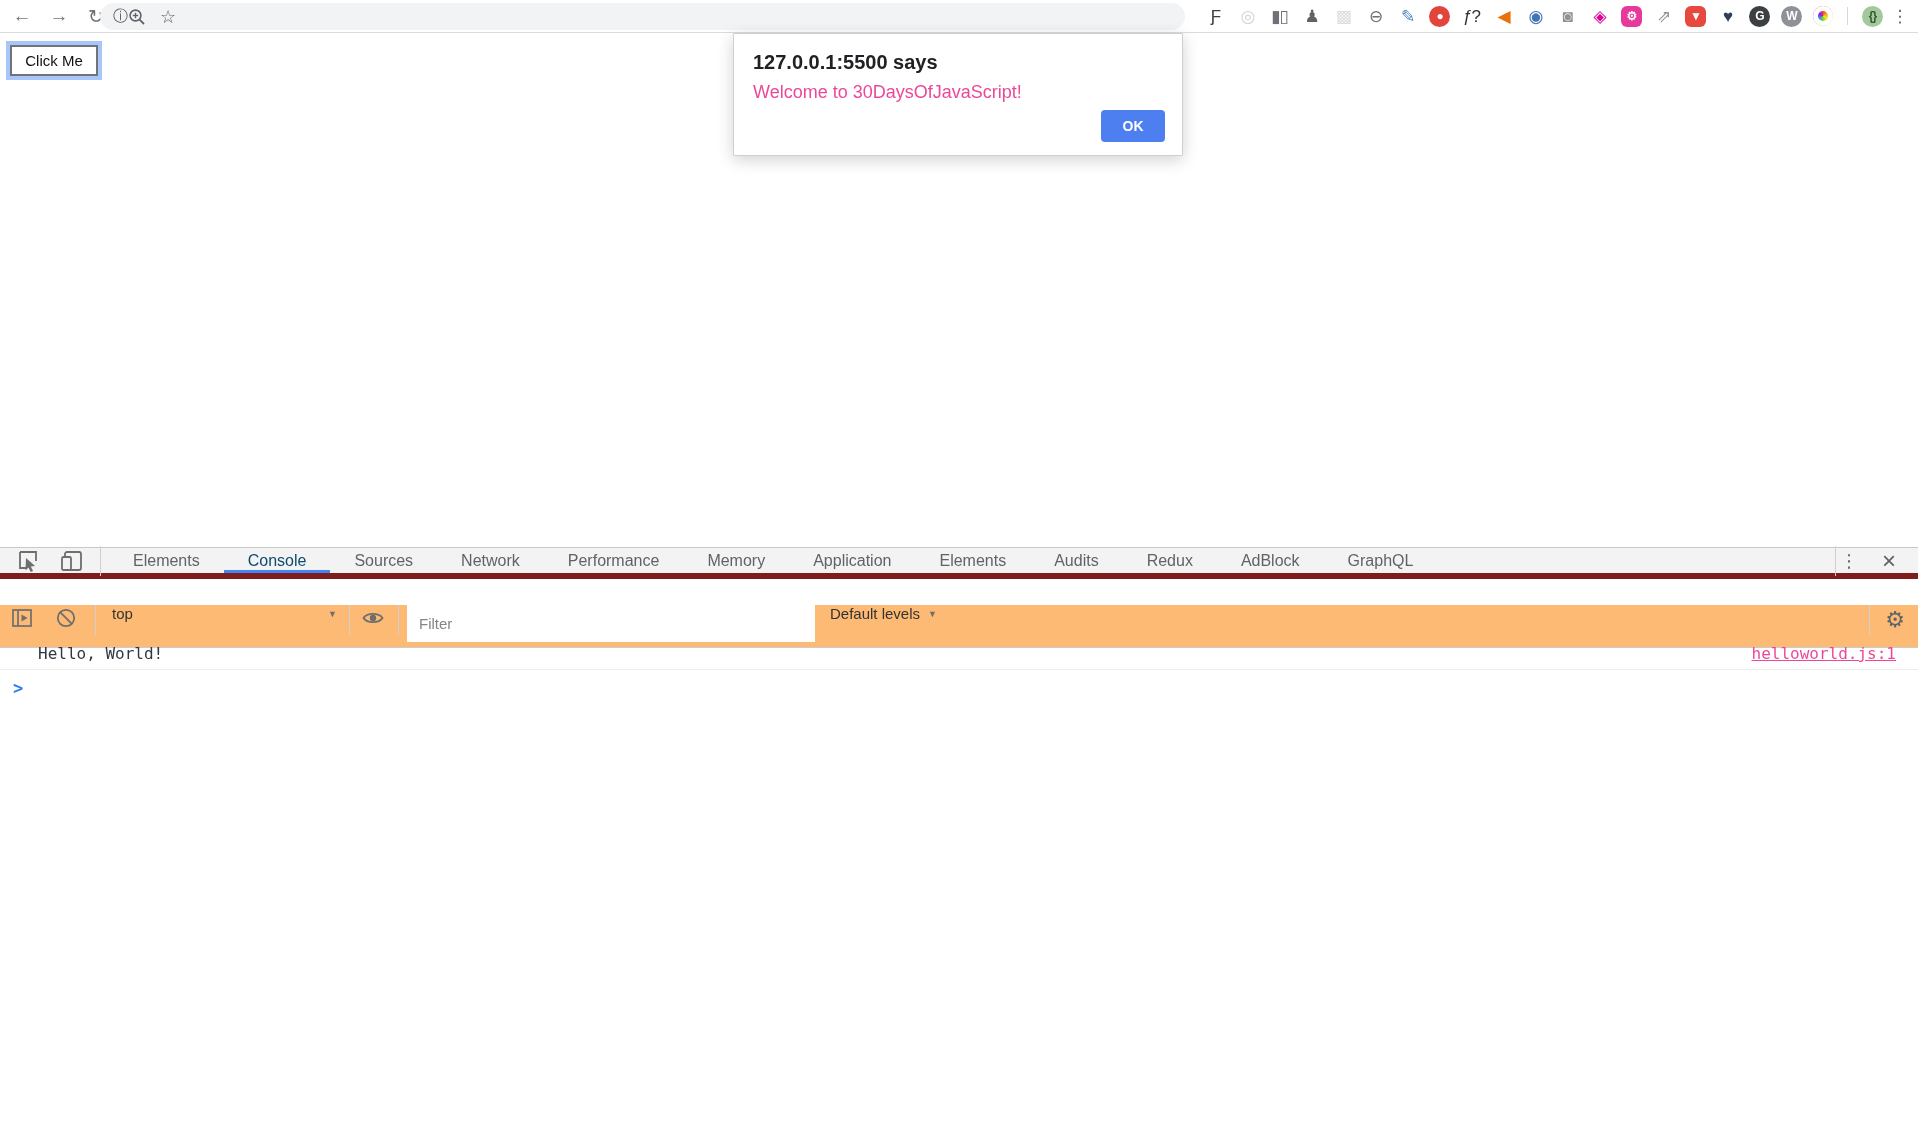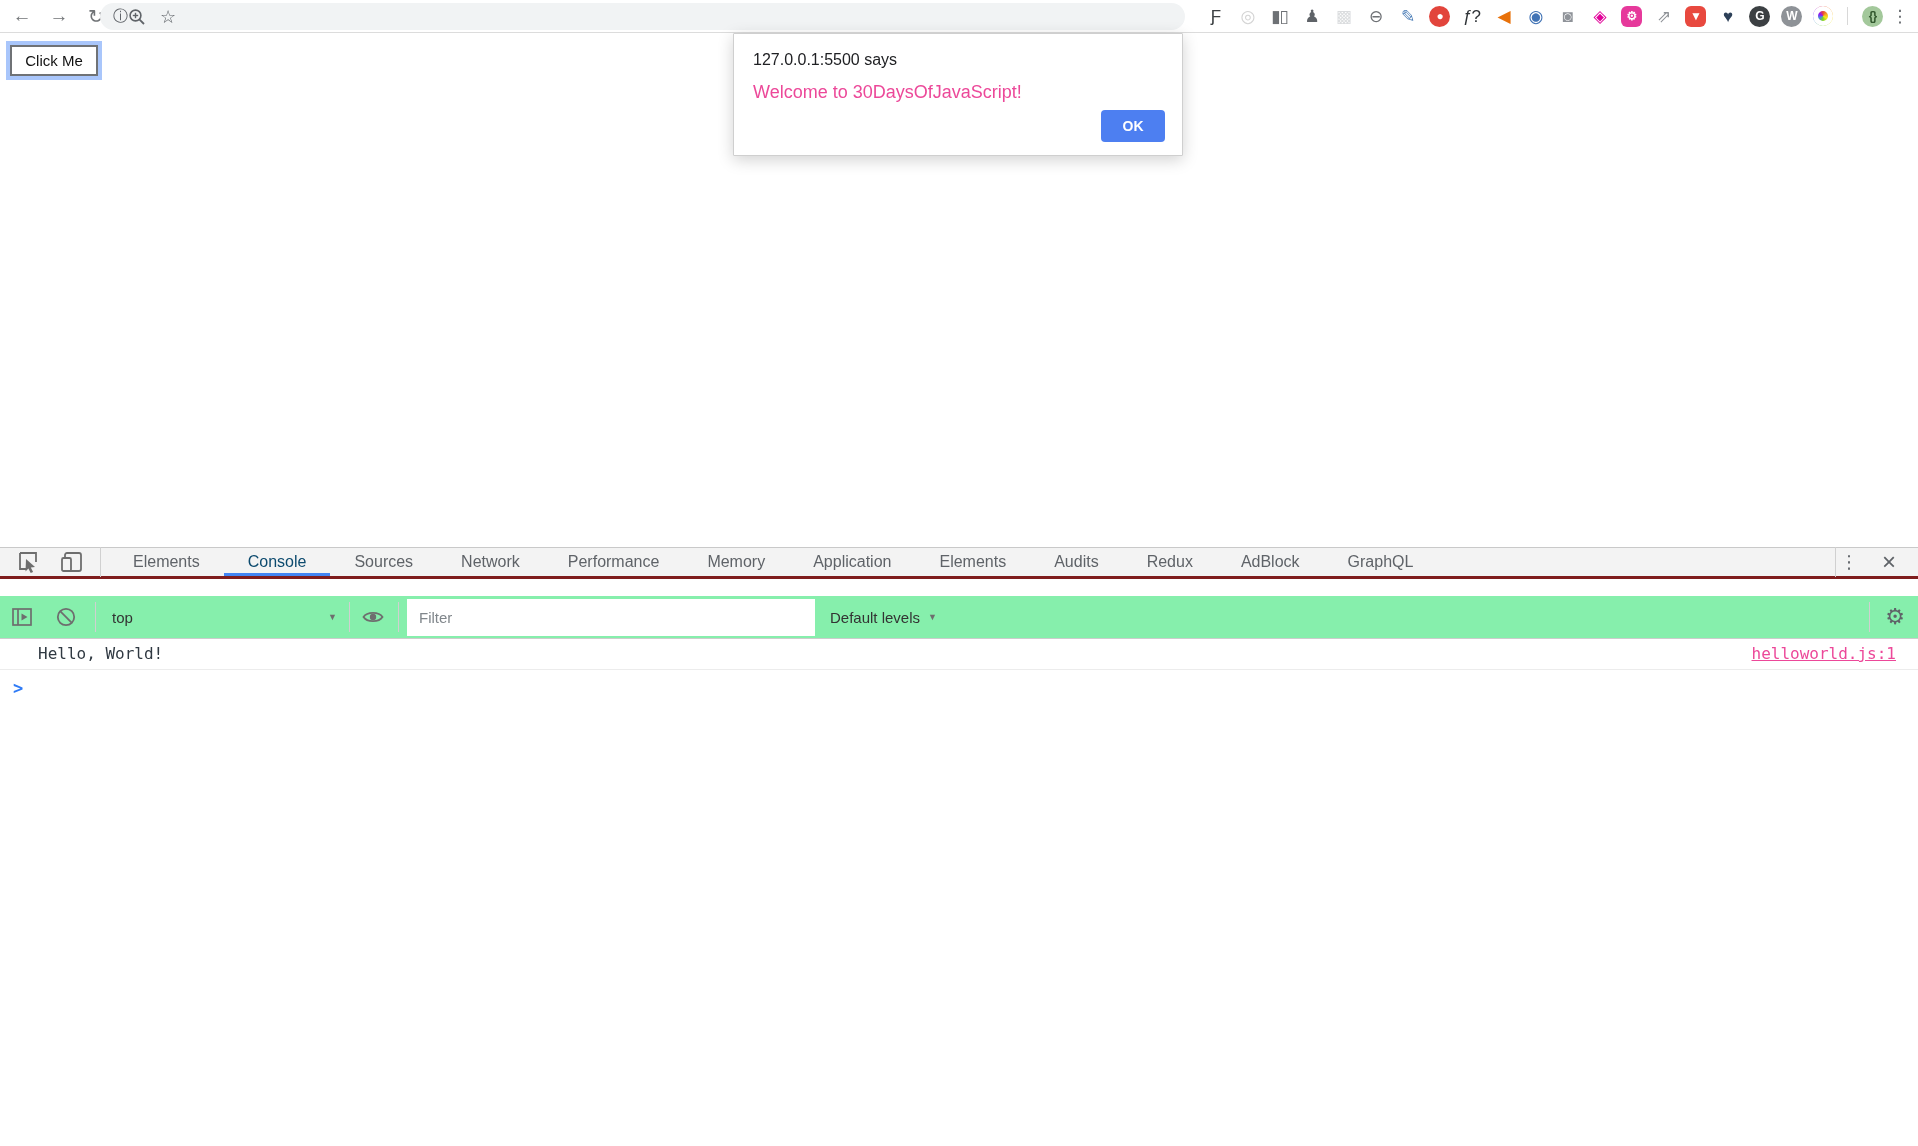--- a/index.html
+++ b/index.html
@@ -36,48 +36,48 @@
   .page-area { position:absolute; top:34px; left:0; width:1918px; height:513px; background:#fff; }
   .click-me { position:absolute; left:10px; top:11px; width:88px; height:31px;
               background:#fff; border:2px solid #6f7276; border-radius:0;
               font-size:15px; color:#111; font-family:"Liberation Sans",sans-serif;
               box-shadow:0 0 0 4px #a9c6fb; cursor:pointer; }
 
   
   .alert-dialog { position:absolute; left:733px; top:33px; width:450px; height:123px;
                   background:#fff; border:1px solid #cfcfcf; border-radius:1px;
                   box-shadow:0 4px 16px rgba(0,0,0,.18); }
-  .alert-title { position:absolute; left:19px; top:17px; font-size:16px; color:#202124; }
+  .alert-title { position:absolute; left:19px; top:17px; font-size:20px; color:#202124;font-weight:bold; }
   .alert-message { position:absolute; left:19px; top:48px; font-size:18px; color:#ec4899; }
   .alert-ok { position:absolute; right:17px; bottom:13px; width:64px; height:32px;
               background:#4d7ff1; color:#fff; border:none; border-radius:4px;
               font-size:14px; font-weight:bold; cursor:pointer; }
 
   
   .devtools { position:absolute; top:547px; left:0; width:1918px; height:599px; background:#fff; }
   .dt-tabbar { position:absolute; top:0; left:0; width:1918px; height:32px; background:#f3f3f3;
-               border-top:1px solid #c9c9c9; border-bottom:3px solid #7f1d1d;
+               border-top:1px solid #c9c9c9; border-bottom:6px solid #7f1d1d;
                display:flex; align-items:center; }
   .dt-left-icons { display:flex; align-items:center; gap:16px; padding:0 14px; }
   .dt-iconbtn { width:28px; height:28px; display:flex; align-items:center; justify-content:center; cursor:pointer; }
   .v-sep { width:1px; height:30px; background:#d0d0d0; }
   .dt-tabs { display:flex; height:100%; align-items:stretch; margin-left:8px; }
   .dt-tab { display:flex; align-items:center; padding:0 24px; font-size:16px; color:#5f6368;
             position:relative; cursor:pointer; white-space:nowrap; }
   .dt-tab.active { color:#0c4a6e; }
   .dt-tab.active::after { content:""; position:absolute; left:0; right:0; bottom:0; height:3px; background:#4285f4; }
   .dt-tab-spacer { flex:1 1 auto; }
   .dt-tabbar-right { display:flex; align-items:center; gap:14px; padding-right:16px; }
   .dt-menu-icon, .dt-close-icon { width:26px; height:26px; display:flex; align-items:center;
             justify-content:center; color:#5f6368; cursor:pointer; }
   .dt-menu-icon { font-size:18px; }
   .dt-close-icon { font-size:24px; }
 
-  .console-toolbar { position:absolute; top:49px; left:0; width:1918px; height:43px; background:#86efac;
-                     border-bottom:1px solid #ccc; display:flex; align-items:center; }
+  .console-toolbar { position:absolute; top:58px; left:0; width:1918px; height:43px; background:#fdba74;
+                     border-bottom:1px solid #ccc; display:flex; align-items:flex-start; }
   .ct-group { display:flex; align-items:center; }
   .ct-icon { width:26px; height:26px; display:flex; align-items:center; justify-content:center;
              color:#6e6e6e; cursor:pointer; }
   .context-select { display:flex; align-items:center; width:225px; margin-left:16px; cursor:pointer; }
   .context-select .label { font-size:15px; color:#333; }
   .caret { font-size:9px; color:#6e6e6e; margin-left:auto; }
   .filter-input { width:408px; height:37px; margin-left:8px; border:none; background:#fff;
                   font-size:15px; color:#333; padding:0 12px; outline:none;
                   font-family:"Liberation Sans",sans-serif; }
   .filter-input::placeholder { color:#80868b; }

